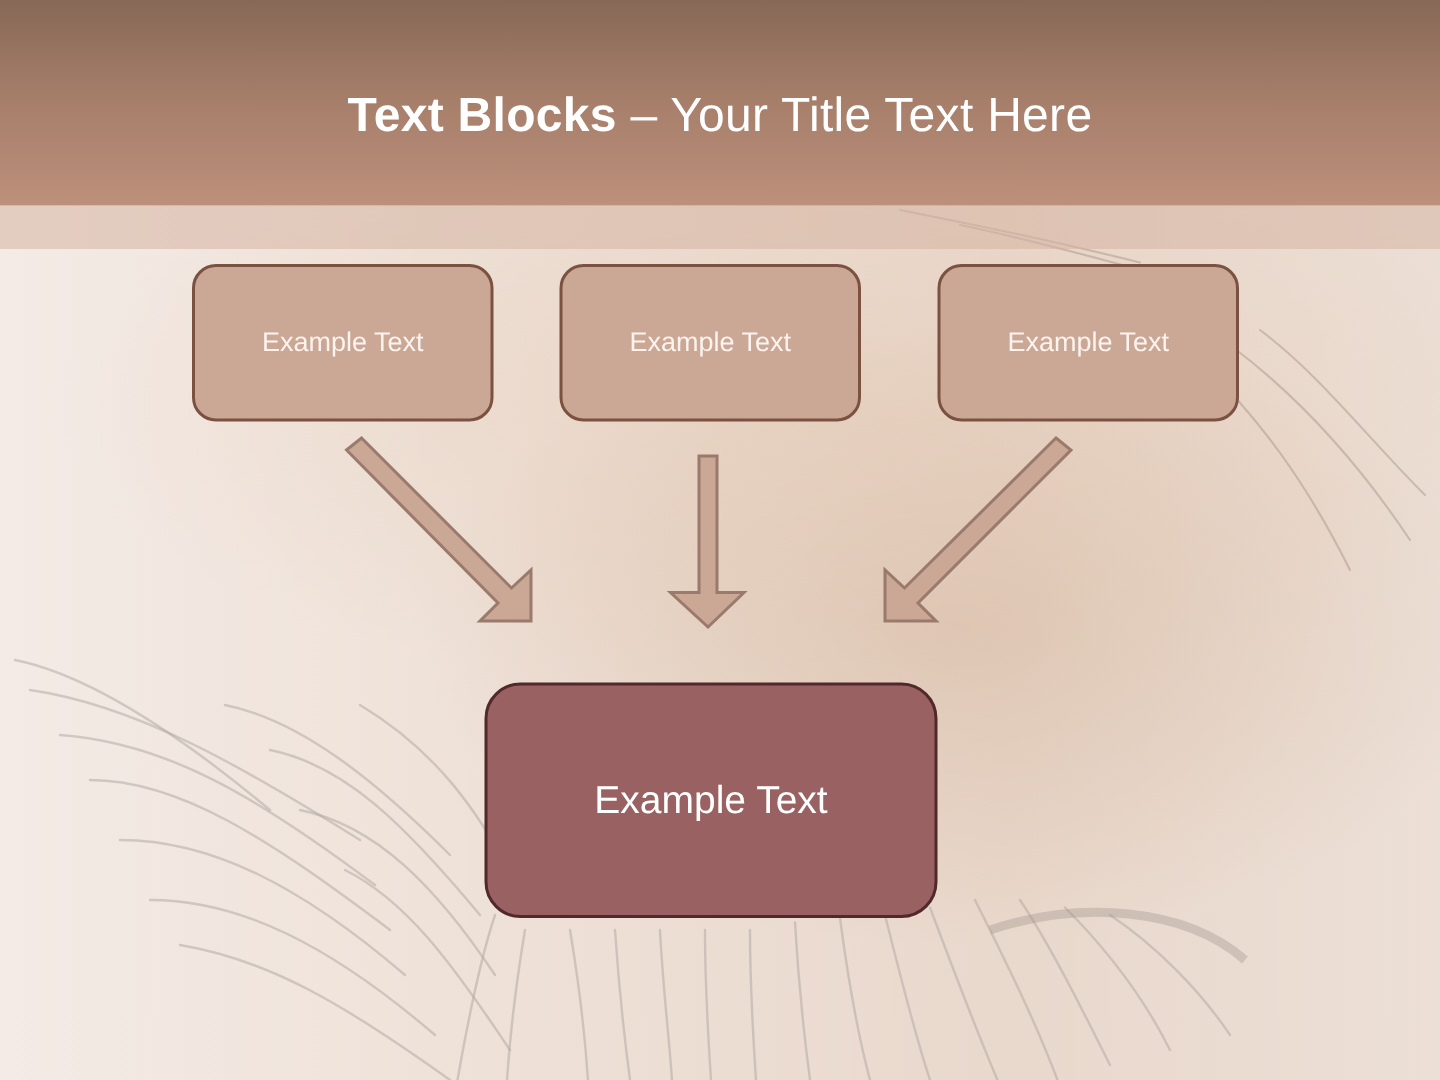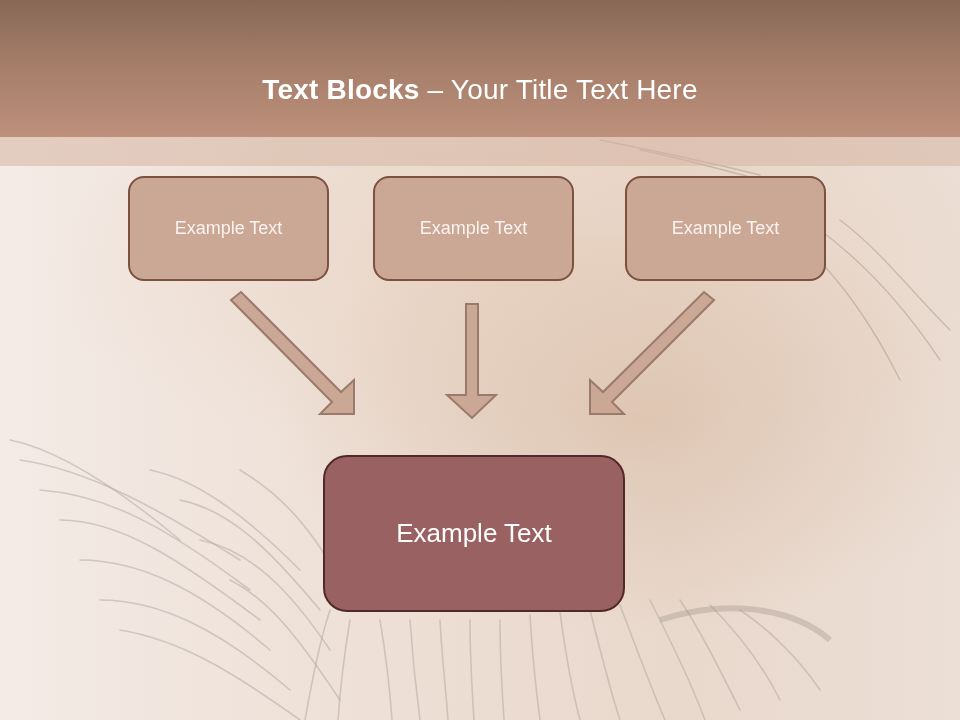--- a/index.html
+++ b/index.html
@@ -15,22 +15,22 @@
         radial-gradient(ellipse 700px 260px at 560px 270px, rgba(230,205,185,0.55), rgba(230,205,185,0) 75%),
         linear-gradient(90deg, #f4ebe6 0%, #efe2d9 30%, #e9d8cc 70%, #ecdfd6 100%);
     }
     .bg svg { position: absolute; left: 0; top: 0; }
     .title-bar {
       position: absolute; left: 0; top: 0; width: 960px; height: 137px;
       background: linear-gradient(180deg, #876856 0%, #a47d69 45%, #bd907b 100%);
       display: flex; align-items: center; justify-content: center;
     }
     .title {
-      color: #ffffff; font-size: 28px; letter-spacing: 0.2px;
-      position: relative; top: 21px;
+      color: #ffffff; font-size: 32px; letter-spacing: 0.2px;
+      position: relative; top: 8px;
     }
     .title .bold { font-weight: bold; }
     .band {
       position: absolute; left: 0; top: 137px; width: 960px; height: 29px;
       background: rgba(214,180,162,0.55);
     }
     .box {
       position: absolute; box-sizing: border-box;
       background: #cba796; border: 2.5px solid #7b5140; border-radius: 16px;
       display: flex; align-items: center; justify-content: center;

